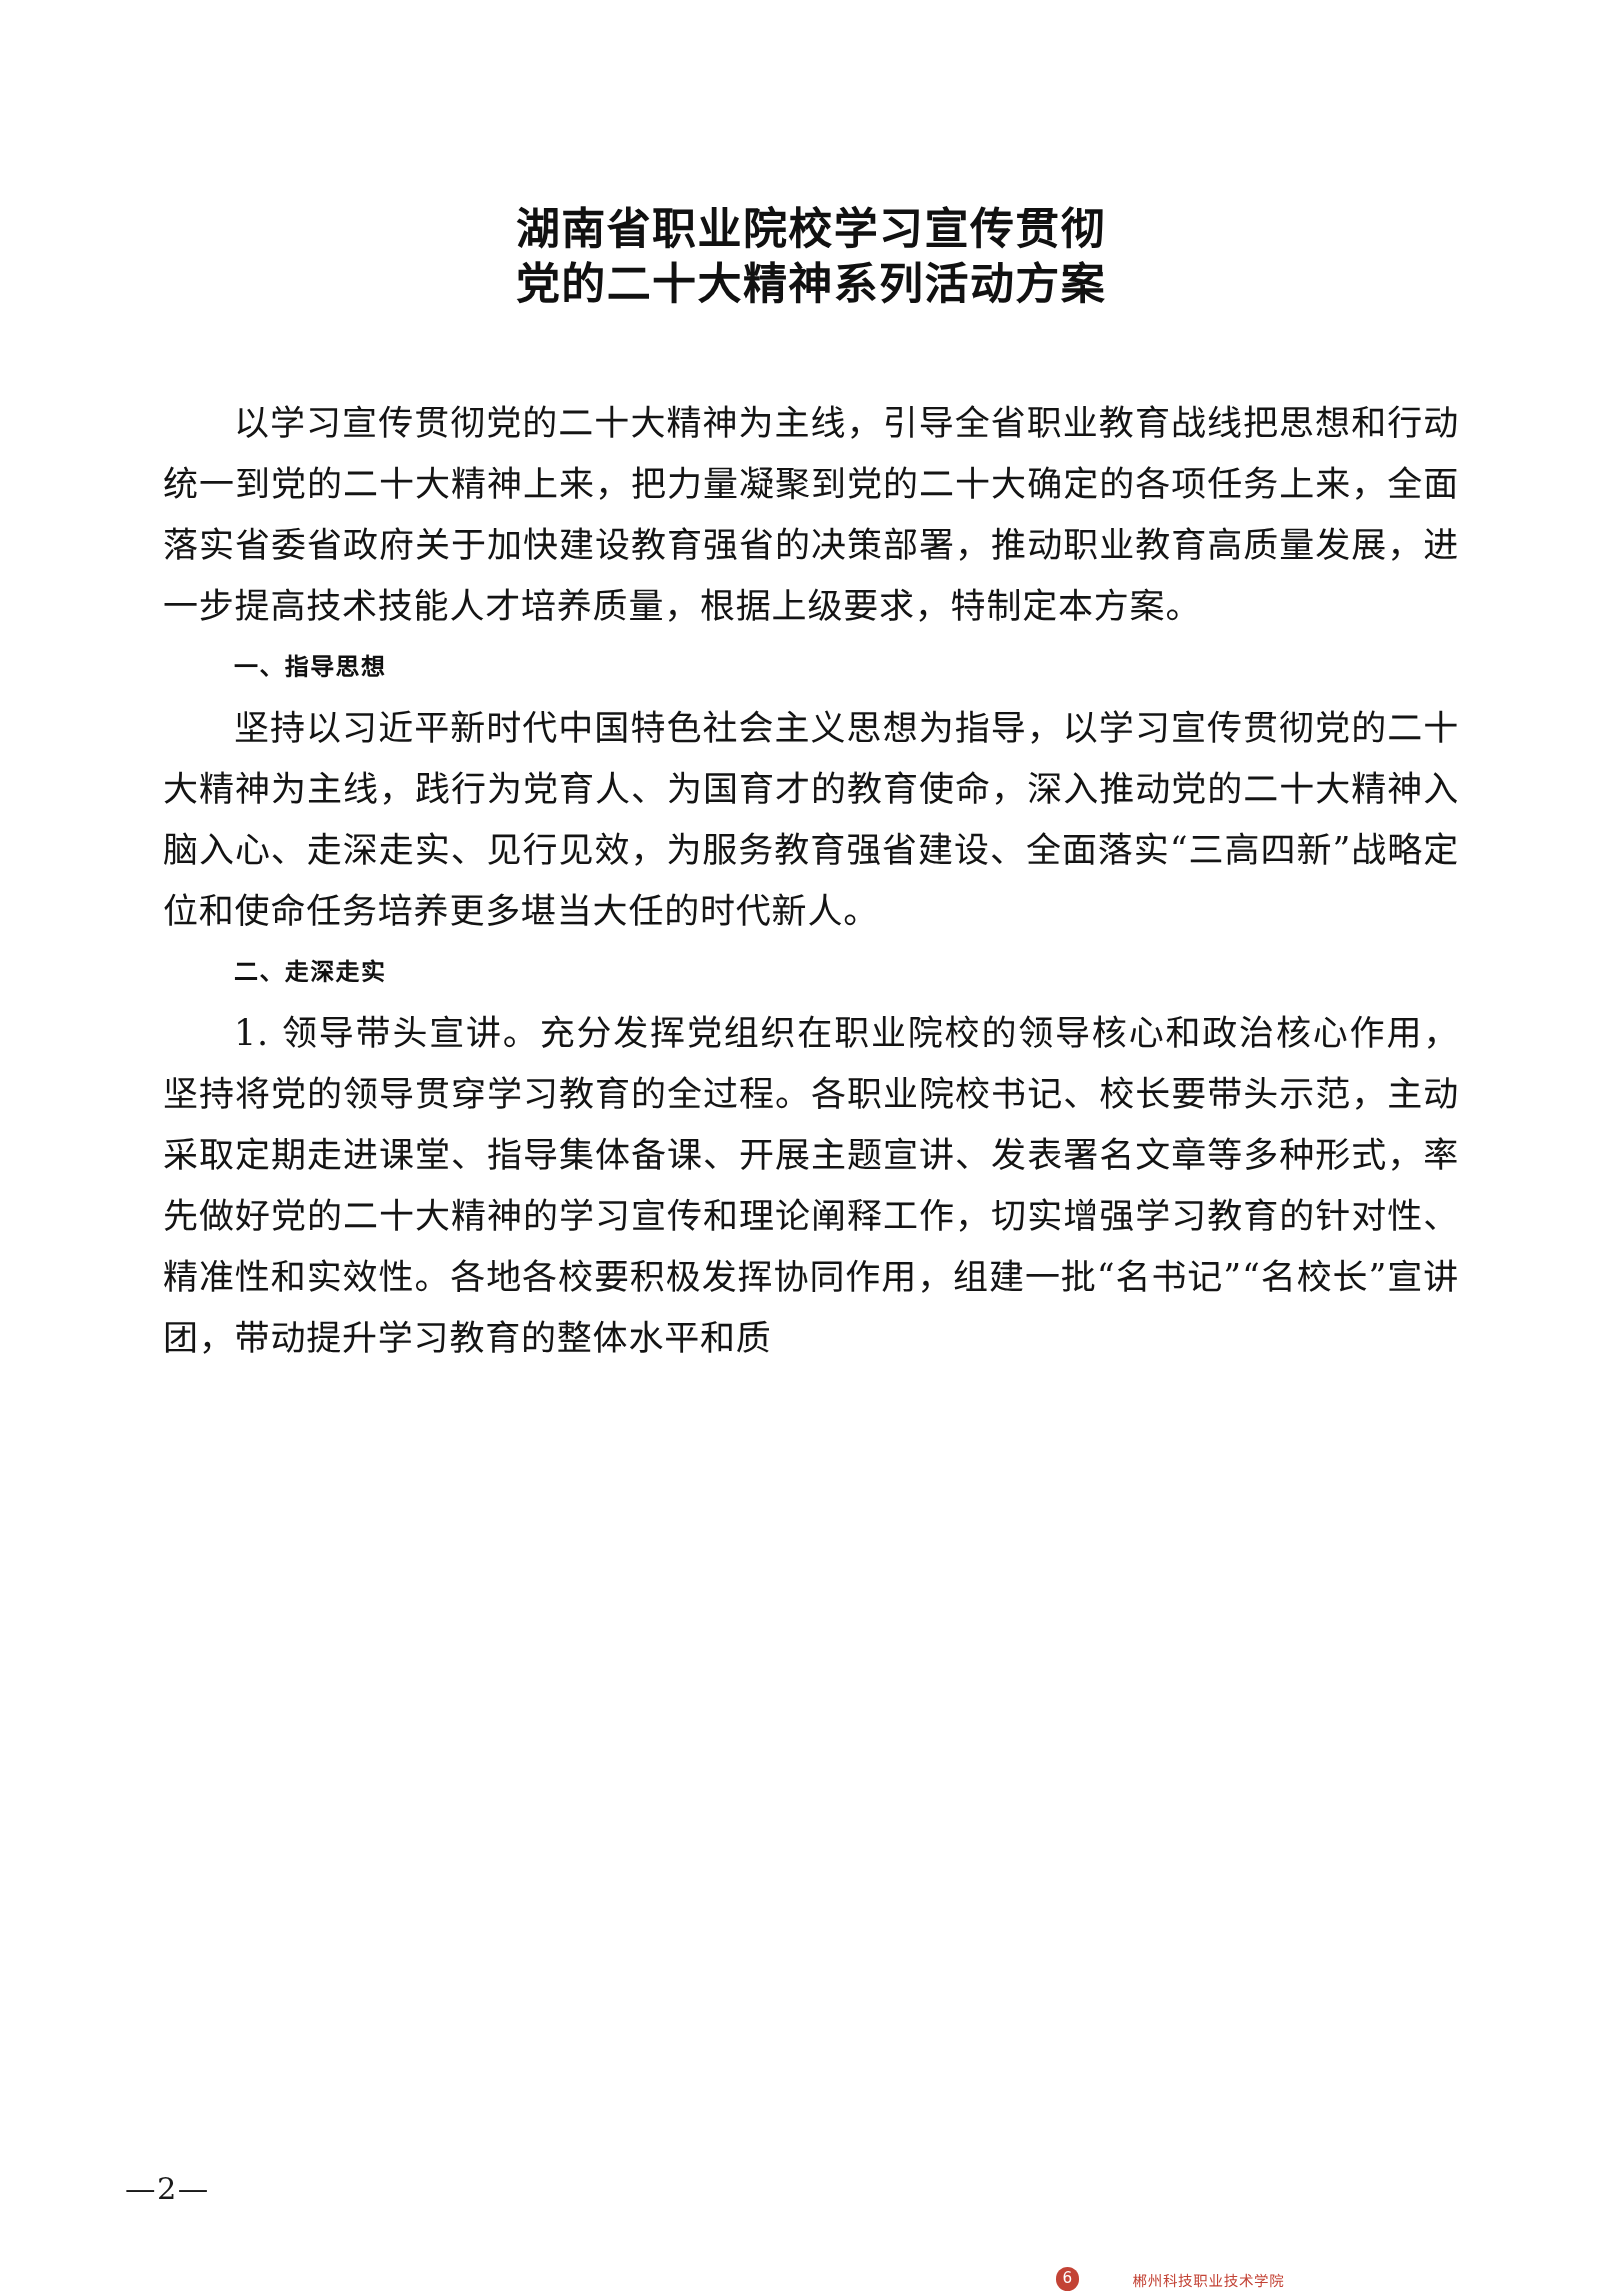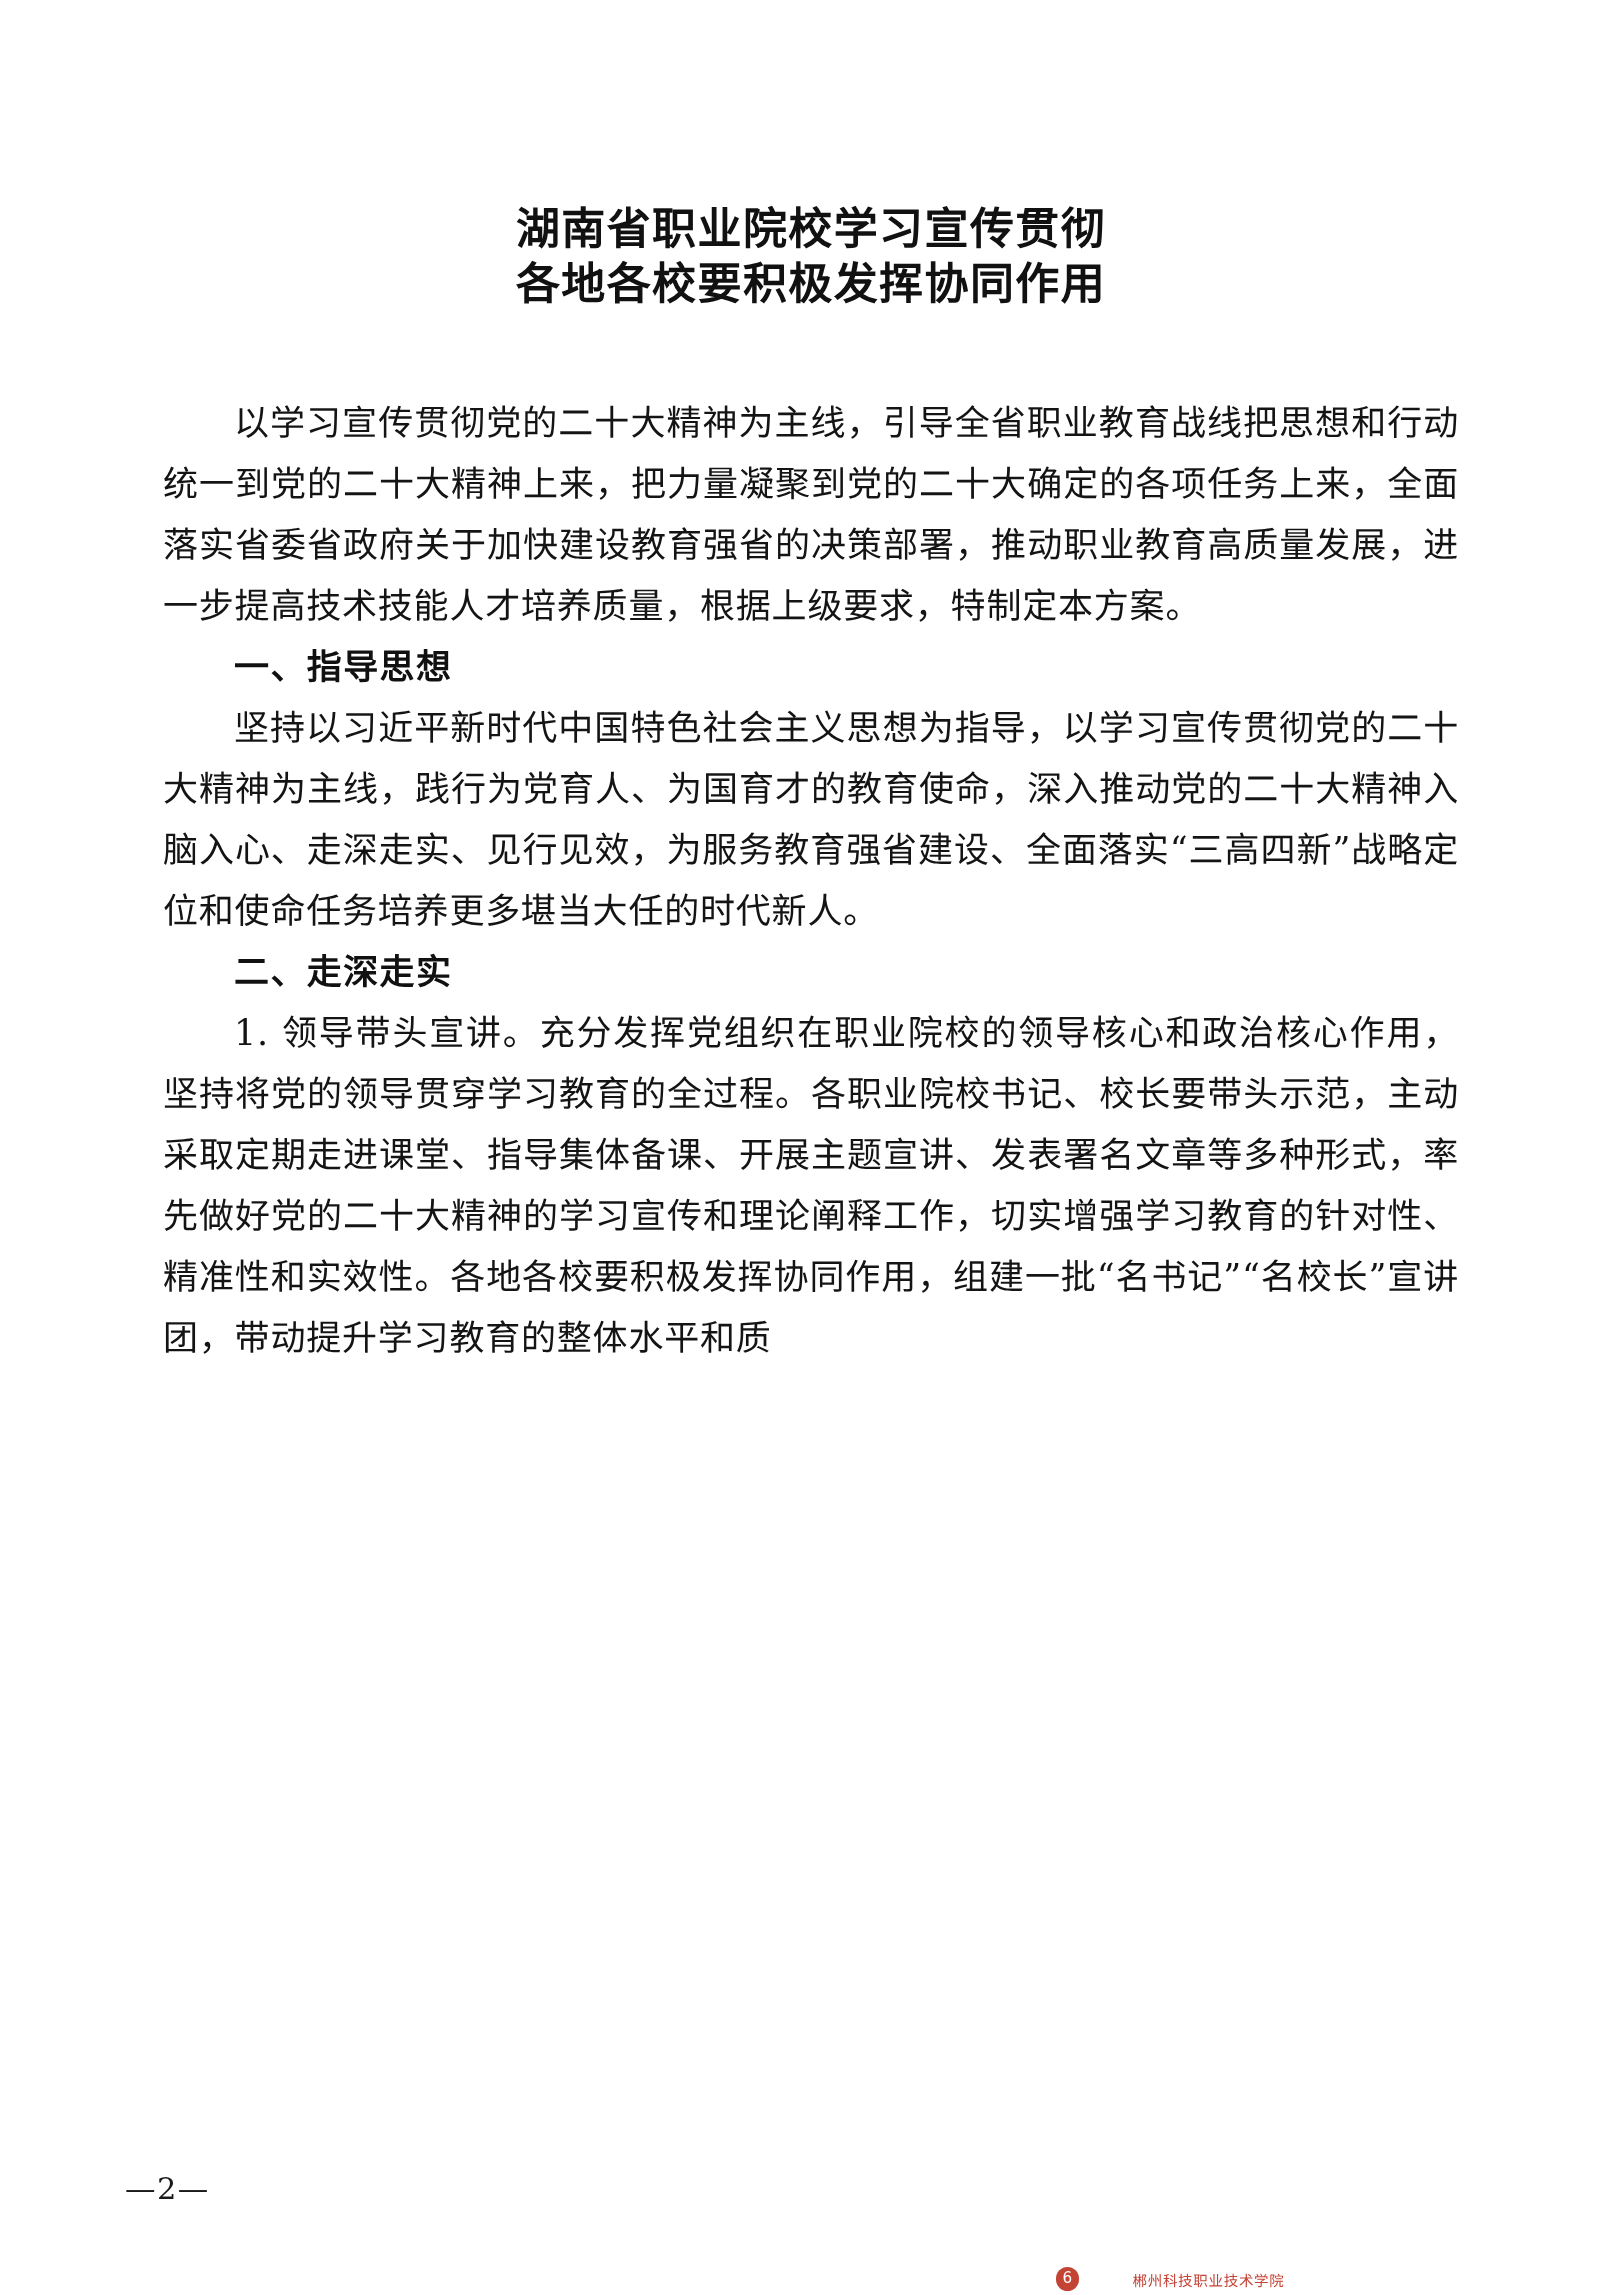--- a/index.html
+++ b/index.html
@@ -60,21 +60,21 @@
     text-justify: inter-ideograph;
     text-indent: 71px;
     letter-spacing: 0.8px;
     color: #141414;
   }
 
   p.heading {
     margin: 0;
     font-family: "DejaVu Sans", "Liberation Sans", sans-serif;
     font-weight: bold;
-    font-size: 35px;
+    font-size: 24px;
     line-height: 61px;
     text-indent: 71px;
     letter-spacing: 1.4px;
     color: #111111;
   }
 
   .page-number {
     position: absolute;
     left: 125px;
     bottom: 89px;
@@ -115,21 +115,21 @@
 </style>
 </head>
 <body>
 
 <div class="page">
 
   <div class="content">
 
     <h1 class="doc-title">
       <span class="line">湖南省职业院校学习宣传贯彻</span>
-      <span class="line">各地各校要积极发挥协同作用</span>
+      <span class="line">党的二十大精神系列活动方案</span>
     </h1>
 
     <div class="body-block">
       <p class="para">以学习宣传贯彻党的二十大精神为主线，引导全省职业教育战线把思想和行动统一到党的二十大精神上来，把力量凝聚到党的二十大确定的各项任务上来，全面落实省委省政府关于加快建设教育强省的决策部署，推动职业教育高质量发展，进一步提高技术技能人才培养质量，根据上级要求，特制定本方案。</p>
       <p class="heading">一、指导思想</p>
       <p class="para">坚持以习近平新时代中国特色社会主义思想为指导，以学习宣传贯彻党的二十大精神为主线，践行为党育人、为国育才的教育使命，深入推动党的二十大精神入脑入心、走深走实、见行见效，为服务教育强省建设、全面落实“三高四新”战略定位和使命任务培养更多堪当大任的时代新人。</p>
       <p class="heading">二、走深走实</p>
       <p class="para">1. 领导带头宣讲。充分发挥党组织在职业院校的领导核心和政治核心作用，坚持将党的领导贯穿学习教育的全过程。各职业院校书记、校长要带头示范，主动采取定期走进课堂、指导集体备课、开展主题宣讲、发表署名文章等多种形式，率先做好党的二十大精神的学习宣传和理论阐释工作，切实增强学习教育的针对性、精准性和实效性。各地各校要积极发挥协同作用，组建一批“名书记”“名校长”宣讲团，带动提升学习教育的整体水平和质</p>
     </div>
 

